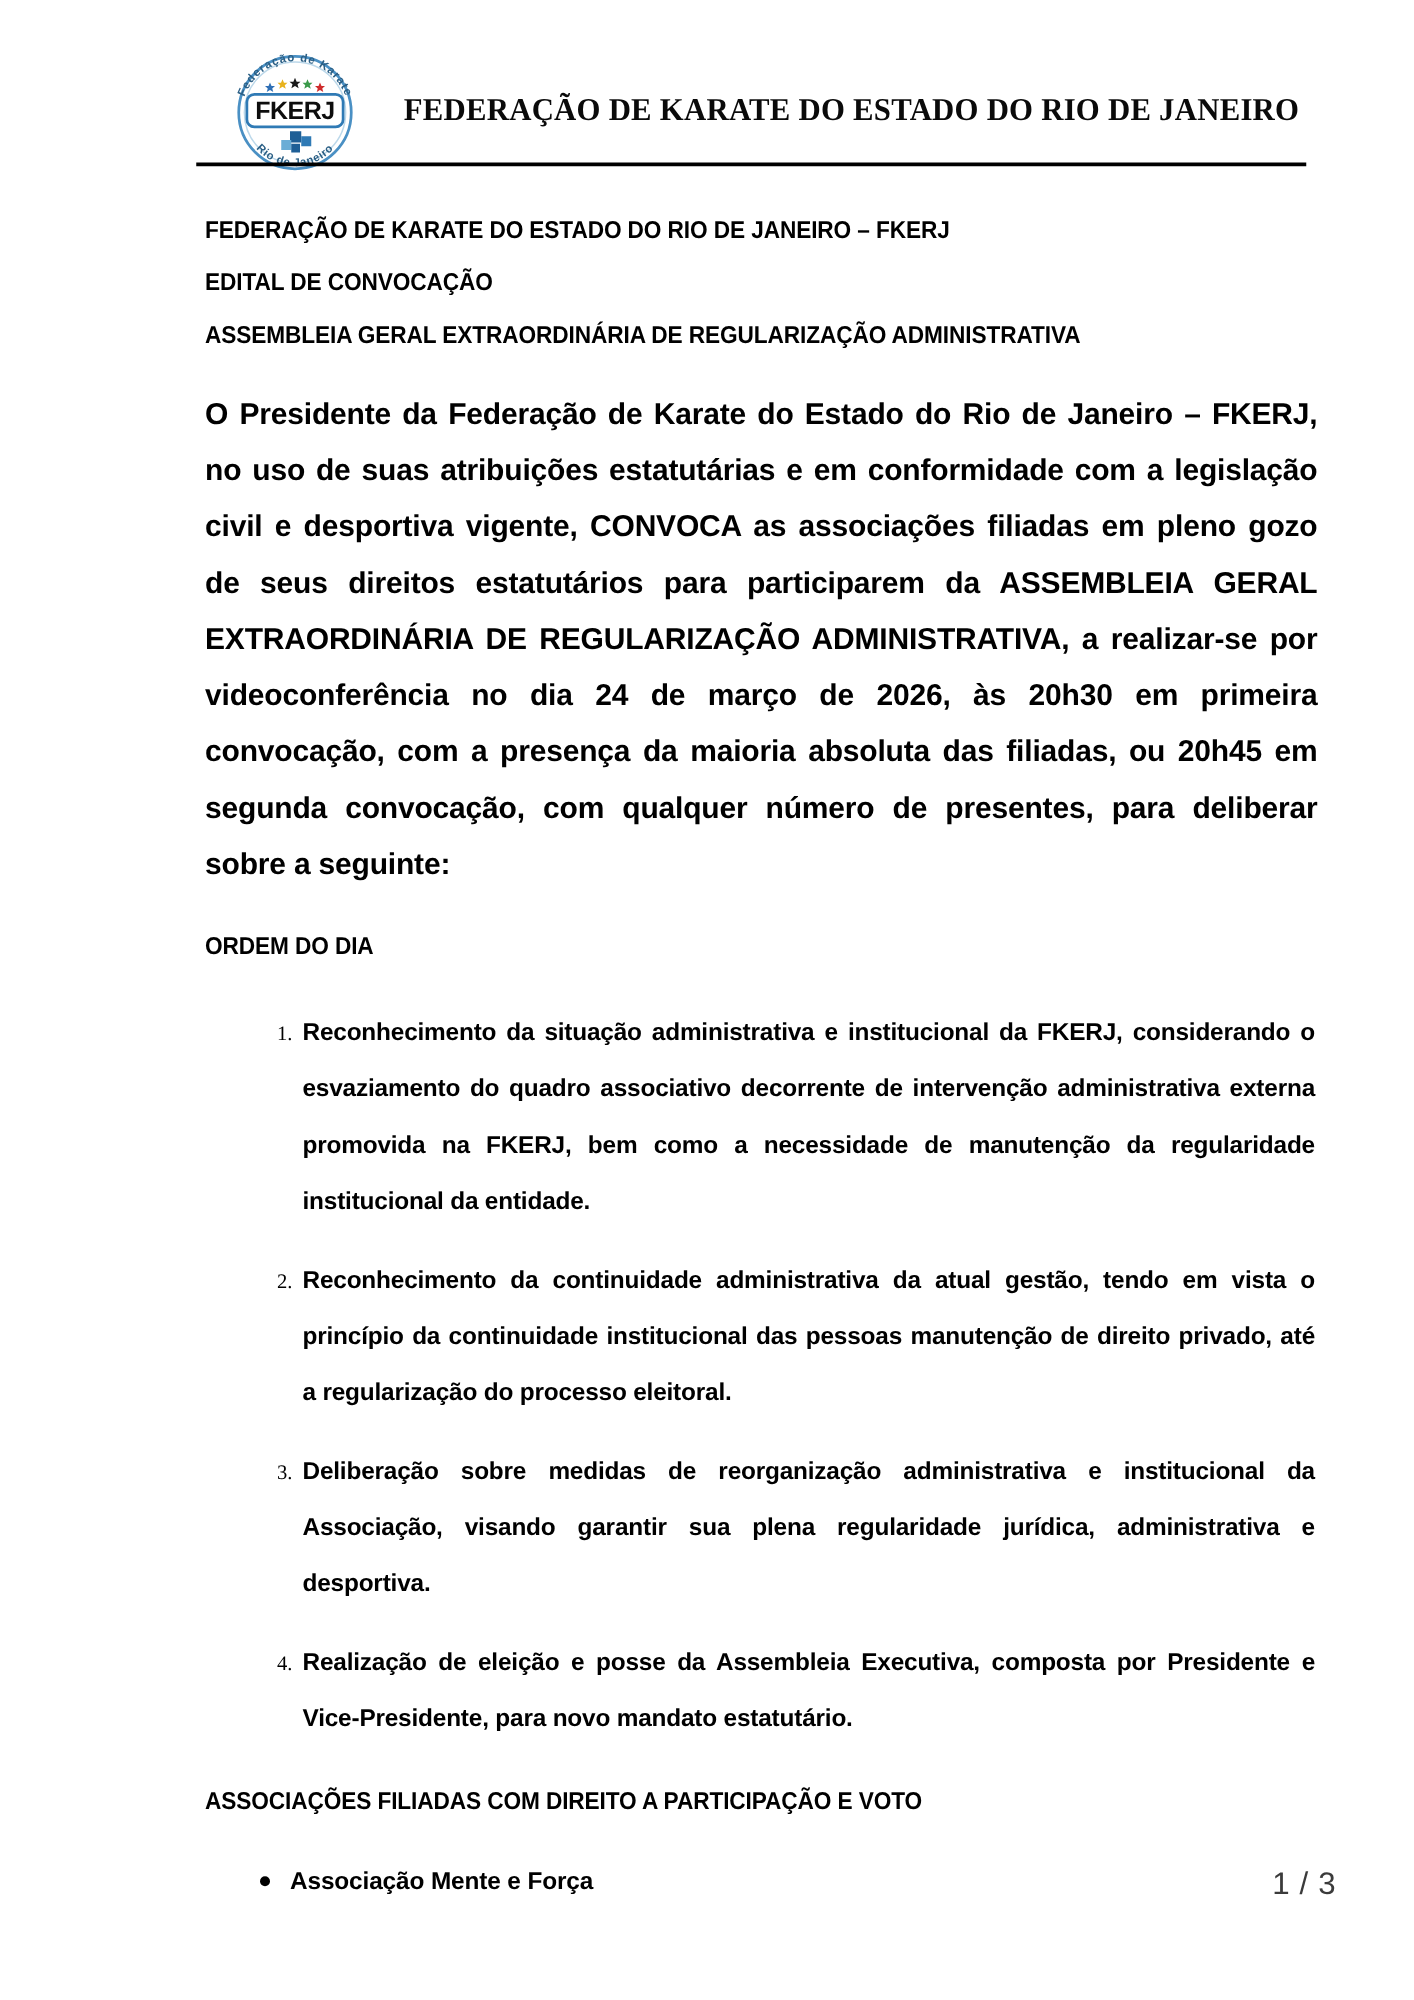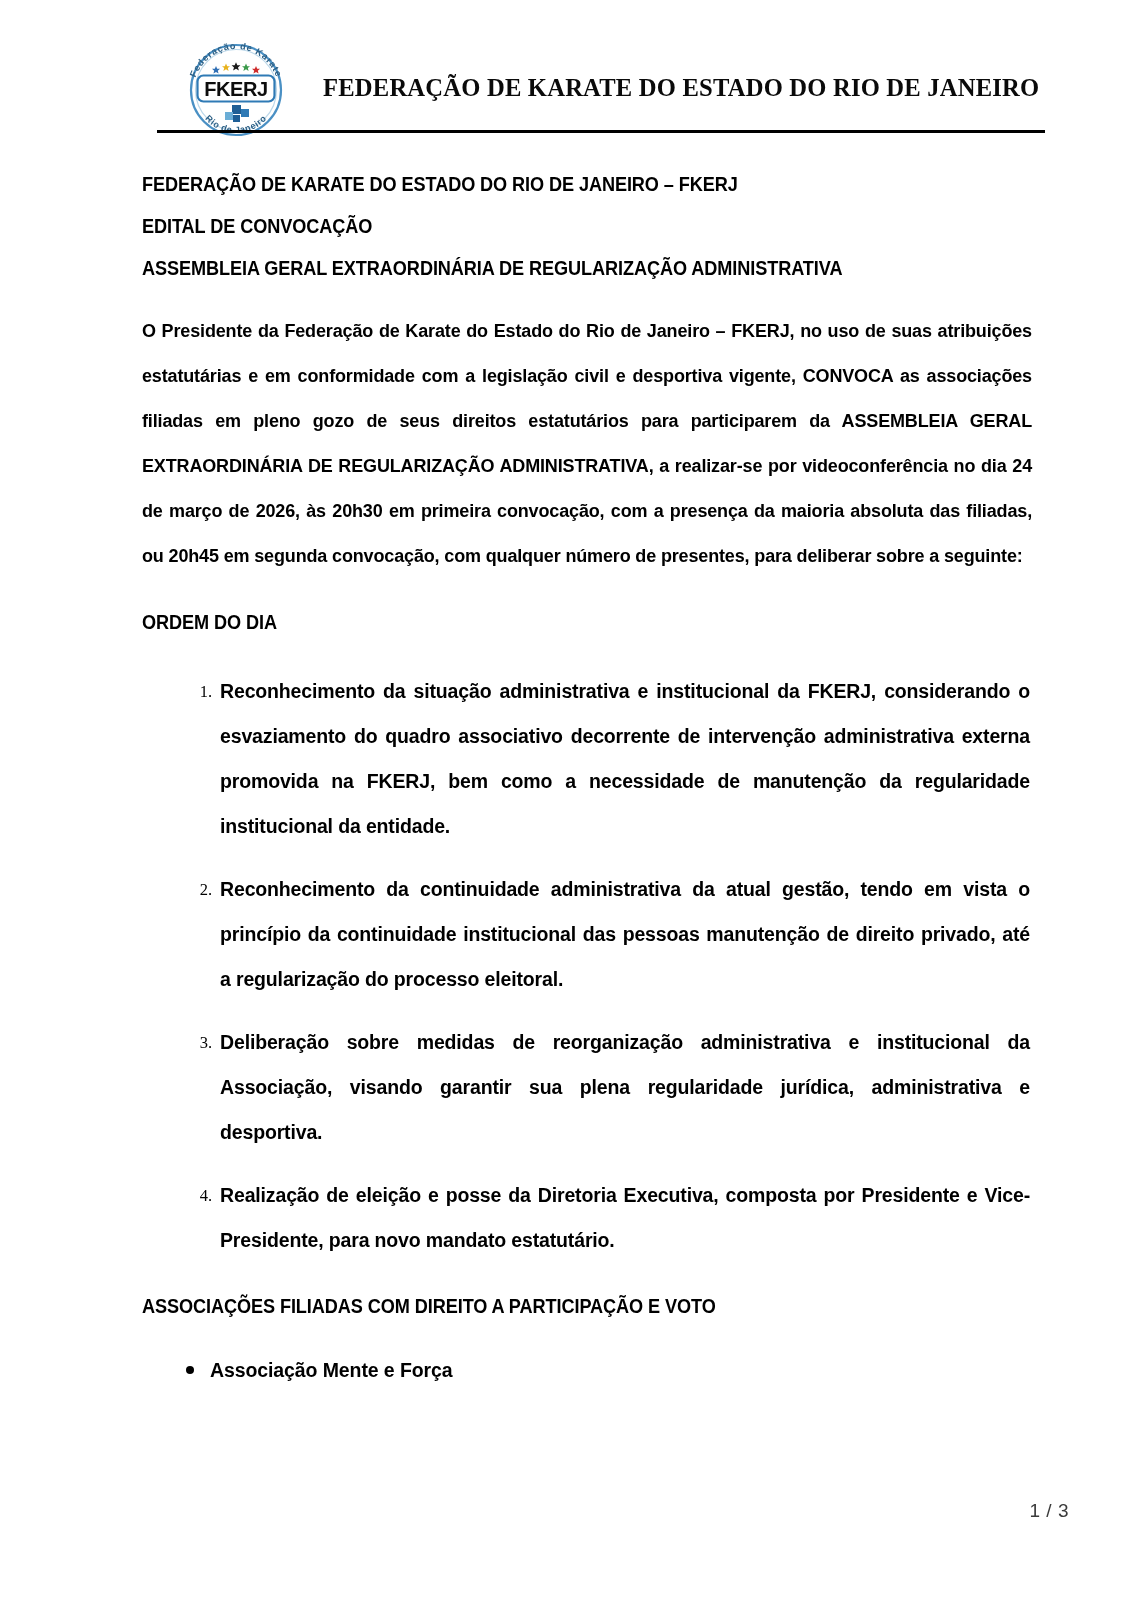--- a/index.html
+++ b/index.html
@@ -55,40 +55,40 @@
     left: 157px;
     top: 130px;
     width: 888px;
     height: 3px;
     background: #000000;
   }
 
   
   .content {
     position: absolute;
-    left: 142px;
+    left: 164px;
     top: 163px;
     width: 890px;
   }
 
   .heading-line {
     font-family: "Liberation Sans", sans-serif;
     font-weight: bold;
     font-size: 19.5px;
     line-height: 42px;
     letter-spacing: -0.1px;
     transform: scaleX(0.93);
     transform-origin: left center;
     white-space: nowrap;
   }
 
   .para {
     font-family: "Liberation Sans", sans-serif;
     font-weight: bold;
-    font-size: 18px;
+    font-size: 24px;
     line-height: 45px;
     text-align: justify;
     text-justify: inter-word;
     letter-spacing: -0.15px;
     margin-top: 16px;
   }
   .para.first { margin-top: 20px; }
 
   .section-heading {
     font-family: "Liberation Sans", sans-serif;
@@ -160,21 +160,21 @@
     background: #000000;
   }
 
   
   .page-number {
     position: absolute;
     right: 62px;
     bottom: 78px;
     font-family: "Liberation Sans", sans-serif;
     font-weight: normal;
-    font-size: 19px;
+    font-size: 25px;
     color: #3b3b3b;
     letter-spacing: 0.5px;
   }
 </style>
 </head>
 <body>
 
 <div class="page">
 
   <div class="header">
@@ -240,21 +240,21 @@
       <li>
         <span class="marker">2.</span>
         <span class="txt">Reconhecimento da continuidade administrativa da atual gestão, tendo em vista o princípio da continuidade institucional das pessoas manutenção de direito privado, até a regularização do processo eleitoral.</span>
       </li>
       <li>
         <span class="marker">3.</span>
         <span class="txt">Deliberação sobre medidas de reorganização administrativa e institucional da Associação, visando garantir sua plena regularidade jurídica, administrativa e desportiva.</span>
       </li>
       <li>
         <span class="marker">4.</span>
-        <span class="txt">Realização de eleição e posse da Diretoria Executiva, composta por Presidente e Vice-Presidente, para novo mandato estatutário.</span>
+        <span class="txt">Realização de eleição e posse da Assembleia Executiva, composta por Presidente e Vice-Presidente, para novo mandato estatutário.</span>
       </li>
     </ol>
 
     <div class="section-heading">ASSOCIAÇÕES FILIADAS COM DIREITO A PARTICIPAÇÃO E VOTO</div>
 
 
     <ul class="filiadas">
       <li>
         <span class="dot"></span>
         <span>Associação Mente e Força</span>

